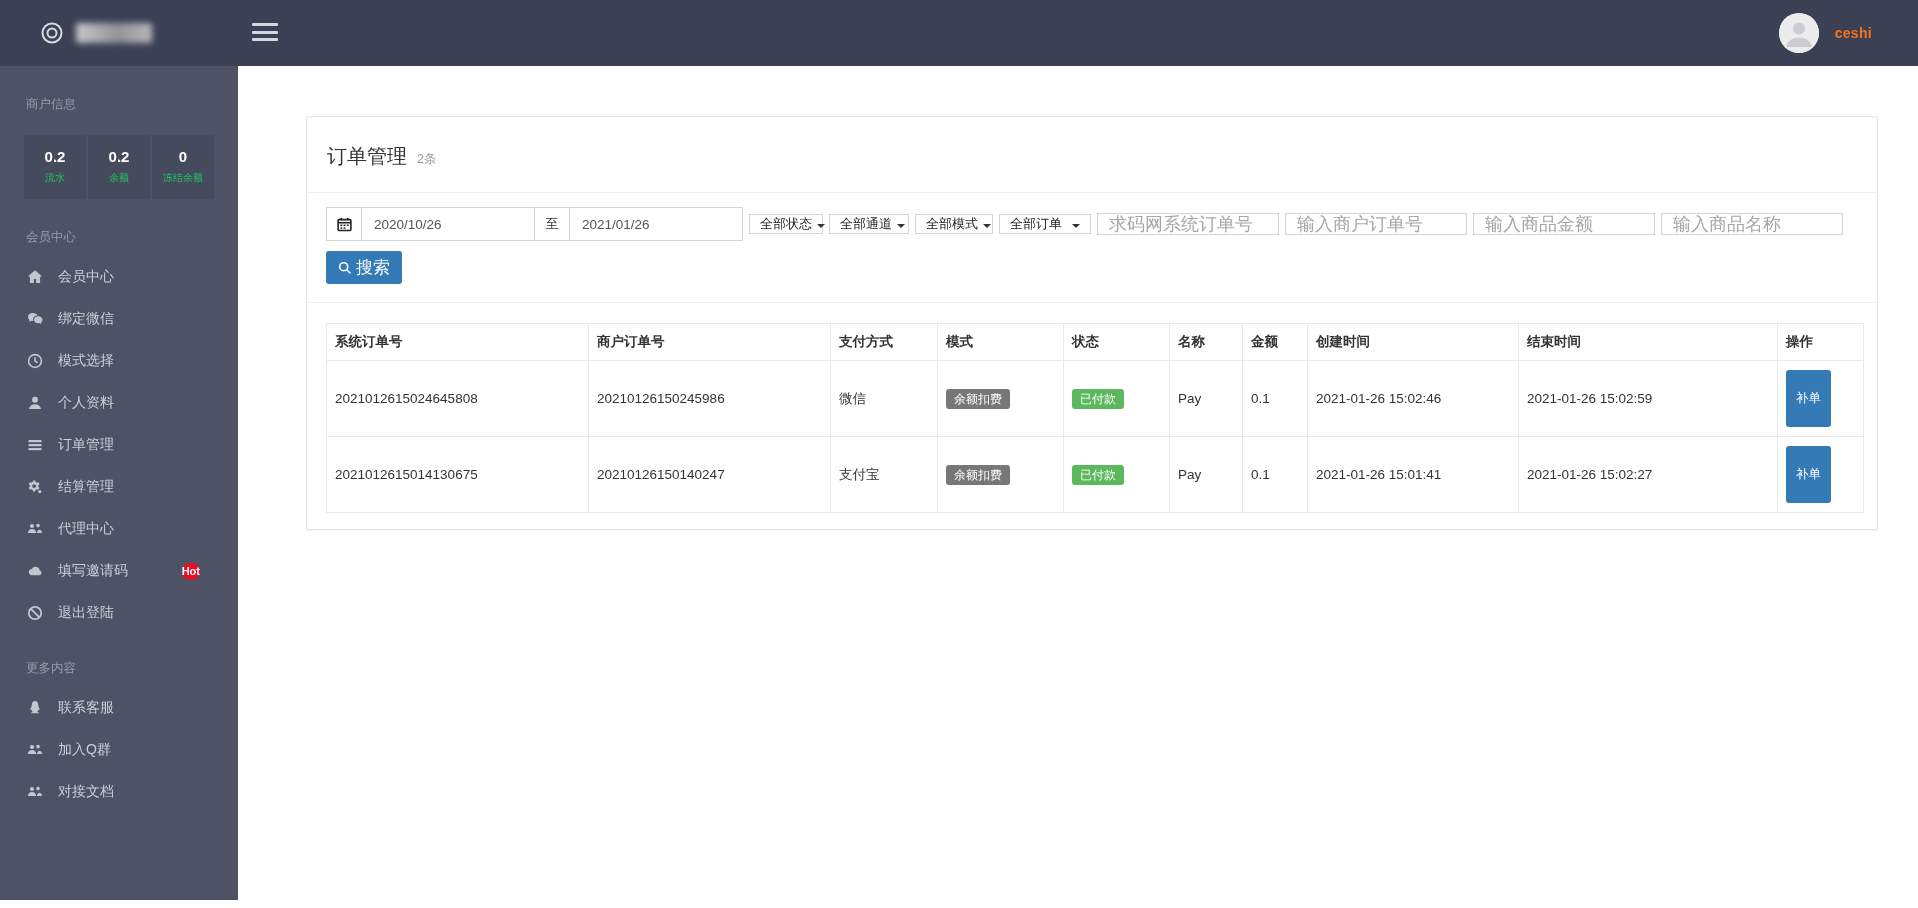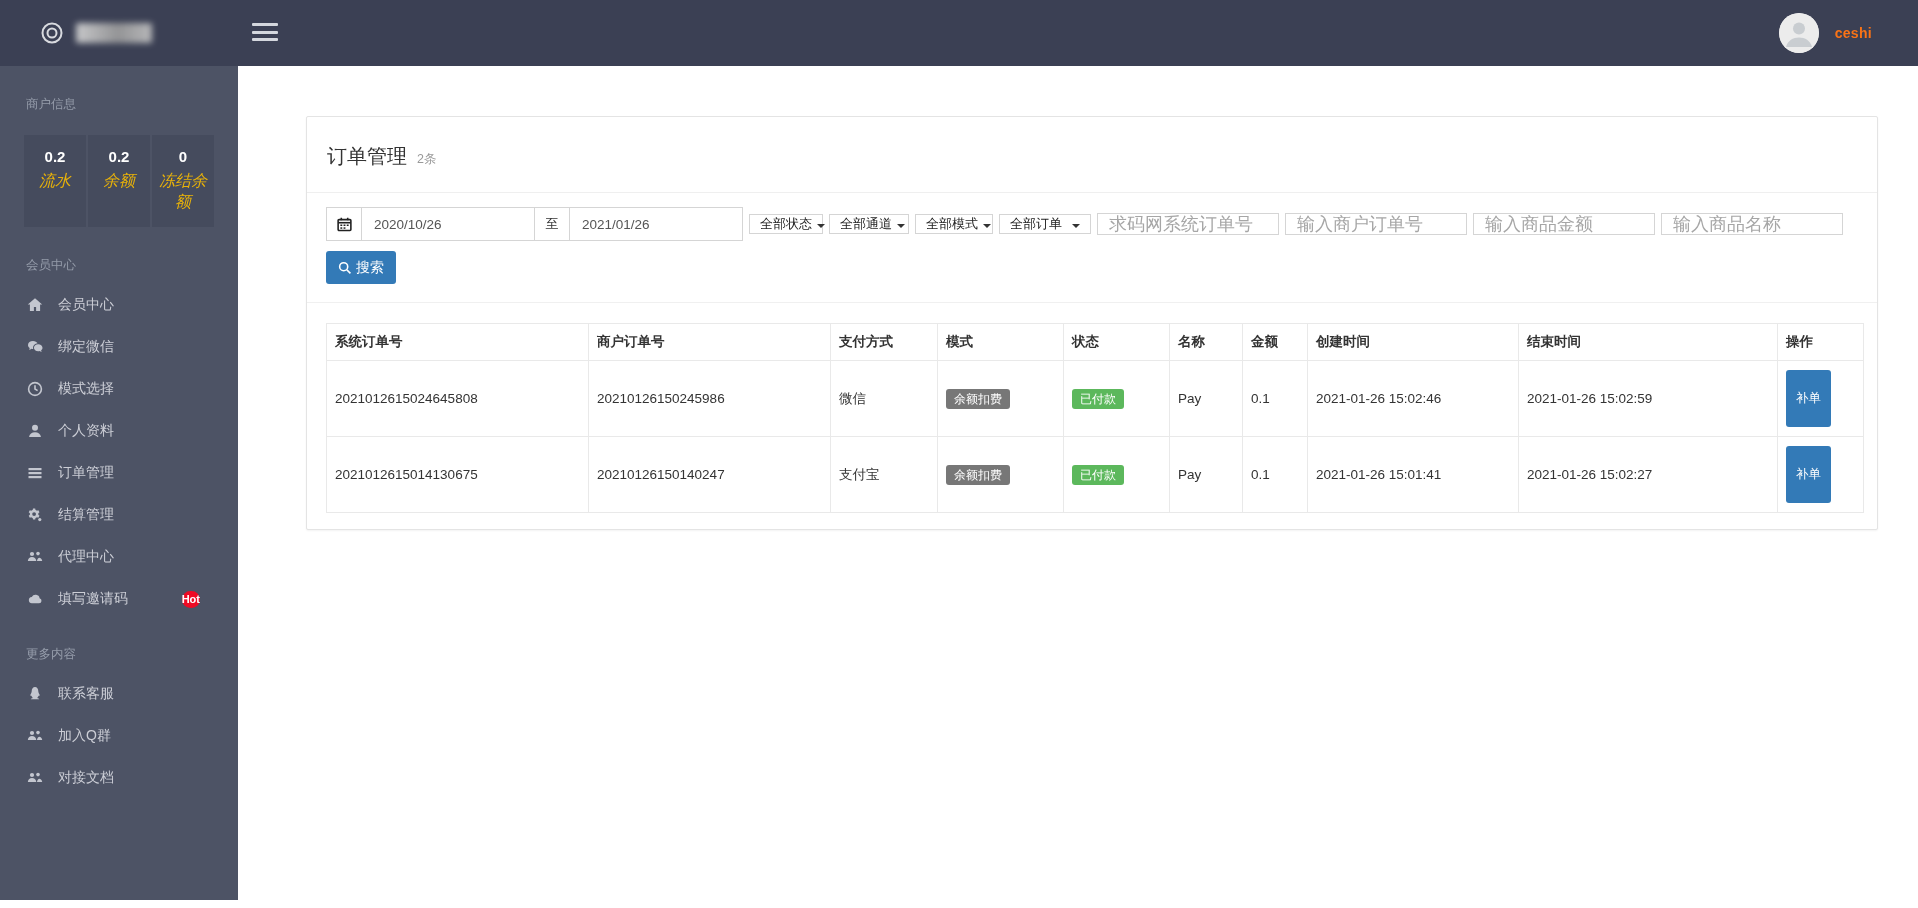--- a/index.html
+++ b/index.html
@@ -19,21 +19,21 @@
   .avatar { width:40px; height:40px; border-radius:50%; overflow:hidden; background:#ececec; }
   .nav-username { color:#f97316; font-size:14px; font-weight:700; letter-spacing:.3px; }
 
   
   .sidebar { position:absolute; top:66px; left:0; width:238px; height:834px;
     background:var(--c-sidebar-bg,#4d5365); overflow:hidden; }
   .side-label { padding:30px 26px 6px; font-size:12.5px; color:#959caa; }
   .stats { display:flex; gap:2px; margin:16px 24px 4px; }
   .stat-box { flex:1; background:var(--c-sidebar-box,#454b5d); text-align:center; padding:13px 2px 14px; }
   .stat-value { font-size:15px; font-weight:700; color:#fff; }
-  .stat-label { font-size:16px; color:#eab308; margin-top:6px;font-style:italic; }
+  .stat-label { font-size:10px; color:#22c55e; margin-top:6px; }
   .menu-section-label { padding:26px 26px 10px; font-size:12.5px; color:#959caa; }
   .menu-item { height:42px; display:flex; align-items:center; padding:0 26px; cursor:pointer; color:#ccced6; }
   .menu-item .icon { width:18px; height:16px; margin-right:14px; color:#c3c6cf; display:inline-flex; }
   .menu-label { font-size:14px; }
   .hot-badge { margin-left:auto; margin-right:12px; background:var(--c-hot-red,#ee0a24); color:#fff;
     font-size:11px; font-weight:700; padding:3px 0; border-radius:9px; line-height:1; }
 
   
   .main { position:absolute; top:66px; left:266px; width:1652px; height:842px; background:#fff; }
   .card { margin:50px 40px 0; width:1572px; background:#fff; border:1px solid #e4e4e4;
@@ -57,21 +57,21 @@
   [data-name="filter-select-status"]  { width:74px; }
   [data-name="filter-select-channel"] { width:80px; }
   [data-name="filter-select-mode"]    { width:78px; }
   [data-name="filter-select-order-type"] { width:92px; justify-content:space-between; }
   .ftext { height:22px; border:1px solid #d5d5d5; margin-left:6px; width:182px; padding:0 11px;
     font-size:18px; color:#333; font-family:inherit; outline:none; }
   .ftext::placeholder, .date-input::placeholder { color:#a6a6a6; }
   .search-row { margin:10px 0 18px; }
   .btn-search { display:inline-flex; align-items:center; gap:4px; height:33px; padding:0 12px;
     background:var(--c-accent-blue,#337ab7); color:#fff; border:none; border-radius:3px;
-    font-size:14px; cursor:pointer; font-family:inherit;justify-content:flex-end; }
+    font-size:17px; cursor:pointer; font-family:inherit;justify-content:flex-end; }
   .card-divider { border-top:1px solid #f0f0f0; }
 
   .table-wrap { padding:20px 19px 16px; }
   table { width:100%; border-collapse:collapse; table-layout:fixed; border:1px solid #dcdcdc; }
   th, td { border:1px solid #e9e9e9; padding:9px 8px; font-size:13.5px; text-align:left;
     overflow:hidden; white-space:nowrap; }
   th { color:#333; font-weight:700; }
   td { color:#333; }
   .badge { display:inline-block; padding:4px 8px; border-radius:3px; color:#fff; font-size:12px; line-height:1; }
   .badge-gray  { background:var(--c-badge-gray,#777); }
@@ -194,20 +194,29 @@
         <span class="menu-label" data-name="sidebar-item-label">代理中心</span>
       </div>
       <div class="menu-item" data-name="sidebar-item-invite-code">
         <span class="icon" data-name="cloud-icon">
           <svg viewBox="0 0 16 16">
             <path d="M12.6 7.2a4.1 4.1 0 00-7.8-1.1A3.1 3.1 0 005.1 12.3h7a2.6 2.6 0 00.5-5.1z" fill="currentColor"></path>
           </svg>
         </span>
         <span class="menu-label" data-name="sidebar-item-label">填写邀请码</span>
         <span class="hot-badge" data-name="hot-badge">Hot</span>
+      </div>
+      <div class="menu-item" data-name="sidebar-item-logout">
+        <span class="icon" data-name="ban-icon">
+          <svg viewBox="0 0 16 16">
+            <circle cx="8" cy="8" r="6.2" fill="none" stroke="currentColor" stroke-width="1.8"></circle>
+            <line x1="3.6" y1="3.6" x2="12.4" y2="12.4" stroke="currentColor" stroke-width="1.8"></line>
+          </svg>
+        </span>
+        <span class="menu-label" data-name="sidebar-item-label">退出登陆</span>
       </div>
       <div class="menu-section-label" data-name="menu-section-label-1">更多内容</div>
       <div class="menu-item" data-name="sidebar-item-contact-support">
         <span class="icon" data-name="qq-icon">
           <svg viewBox="0 0 16 16">
             <path d="M8 1C6 1 4.7 2.8 4.7 5.2c0 1-.7 2.3-1.2 3.2-.4.8-.2 1.7.9 1.3.3 1 .8 1.8 1.5 2.3-.9.2-2.1.7-2.1 1.2h8.4c0-.5-1.2-1-2.1-1.2.7-.5 1.2-1.3 1.5-2.3 1.1.4 1.3-.5.9-1.3-.5-.9-1.2-2.2-1.2-3.2C11.3 2.8 10 1 8 1z" fill="currentColor"></path>
           </svg>
         </span>
         <span class="menu-label" data-name="sidebar-item-label">联系客服</span>
       </div>

